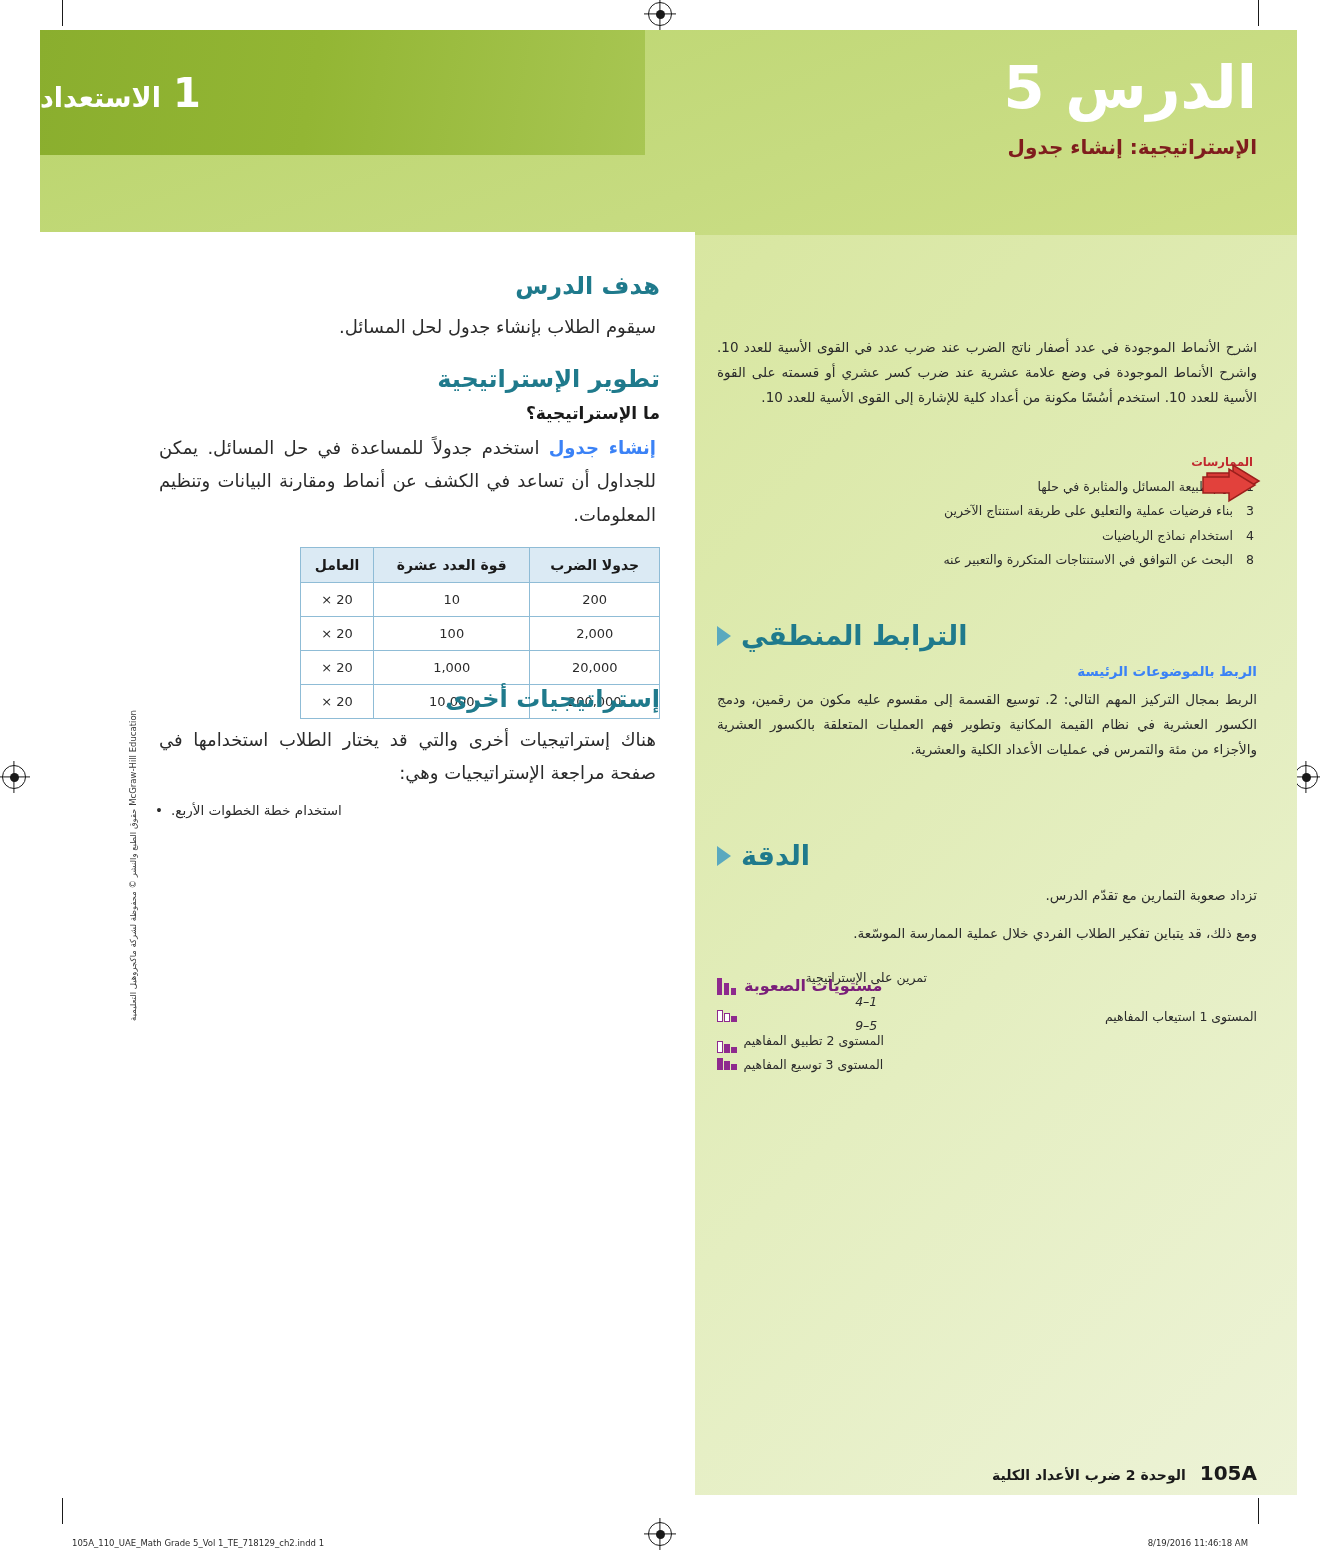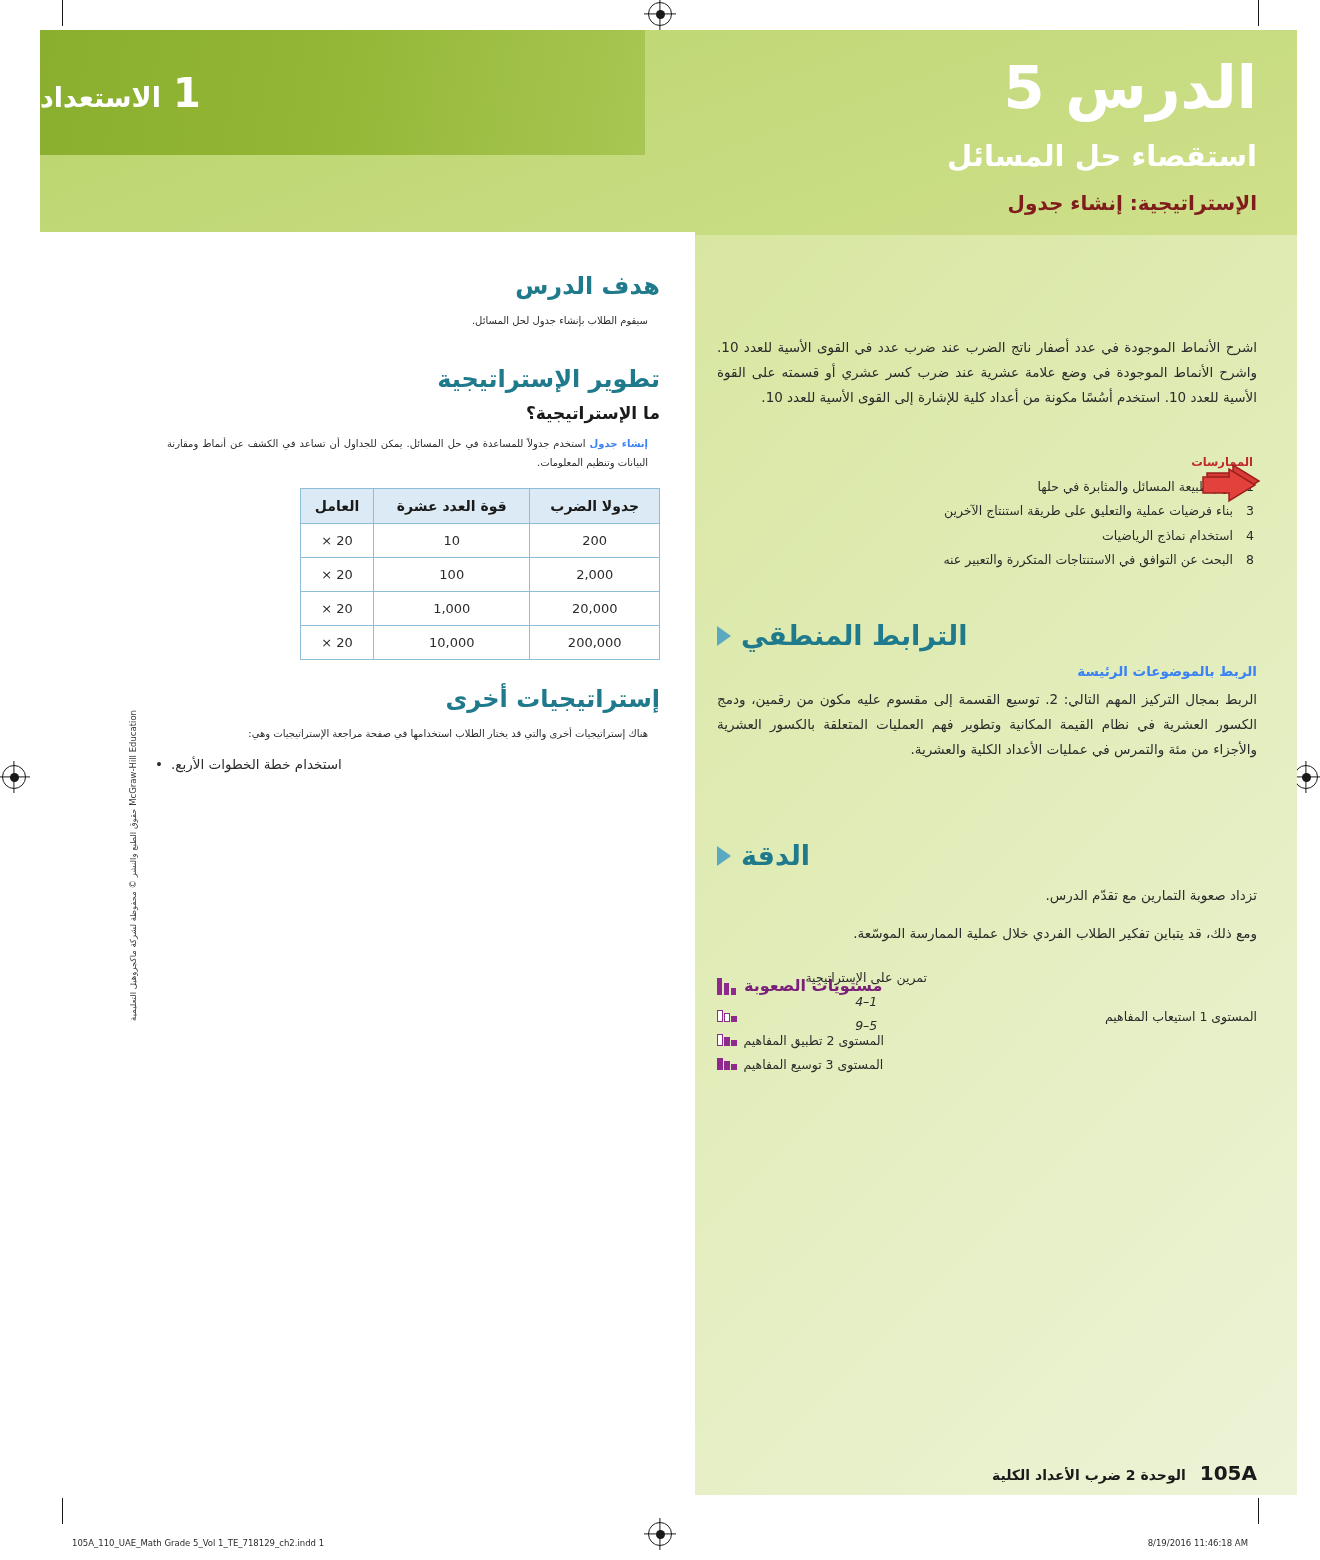--- a/index.html
+++ b/index.html
@@ -331,22 +331,22 @@
     font-weight: bold;
     color: #1f7a8c;
   }
   .lcol h3 {
     margin: 0 0 8px 0;
     font-size: 17px;
     font-weight: bold;
     color: #1a1a1a;
   }
   .lcol p {
-    margin: 12px;
-    font-size: 10px;
+    margin: 4px;
+    font-size: 18px;
     line-height: 1.85;
     color: #2b2b2b;
     text-align: justify;
   }
   .bullet-line {
     margin-top: 12px;
     font-size: 13.5px;
     color: #2b2b2b;
     display: flex;
     gap: 8px;
@@ -460,21 +460,20 @@
       <span class="prep-num">1</span>
       <span class="prep-label">الاستعداد</span>
     </div>
   </div>
 
   <div class="lesson-head">
     <div class="lesson-title">
       <span>الدرس</span>
       <span>5</span>
     </div>
-    <div class="lesson-sub">استقصاء حل المسائل</div>
     <div class="lesson-strategy">الإستراتيجية: إنشاء جدول</div>
   </div>
 
   <div class="rcol" style="top:325px;">
     <p class="body-ar" style="margin-top:10px;">اشرح الأنماط الموجودة في عدد أصفار ناتج الضرب عند ضرب عدد في القوى الأسية للعدد 10. واشرح الأنماط الموجودة في وضع علامة عشرية عند ضرب كسر عشري أو قسمته على القوة الأسية للعدد 10. استخدم أسُسًا مكونة من أعداد كلية للإشارة إلى القوى الأسية للعدد 10.</p>
   </div>
 
   <div class="practices-wrap">
     <div class="practices-label">الممارسات</div>
     <svg class="arrow-badge" viewBox="0 0 62 44">
@@ -532,21 +531,21 @@
     </div>
     <div class="levels">
       <div class="level-row" style="flex-direction:row-reverse; justify-content:space-between;">
         <span class="mini-bars">
             <i style="height:4px;"></i>
             <i class="off" style="height:7px;"></i>
             <i class="off" style="height:10px;"></i>
           </span>
         <span>المستوى 1 استيعاب المفاهيم</span>
       </div>
-      <div class="level-row" style="flex-direction:row-reverse; justify-content:flex-start;">
+      <div class="level-row" style="flex-direction:row-reverse; justify-content:flex-start;align-items:flex-end;">
         <span class="mini-bars">
             <i style="height:4px;"></i>
             <i style="height:7px;"></i>
             <i class="off" style="height:10px;"></i>
           </span>
         <span>المستوى 2 تطبيق المفاهيم</span>
       </div>
       <div class="level-row" style="flex-direction:row-reverse; justify-content:flex-start;">
         <span class="mini-bars">
             <i style="height:4px;"></i>

